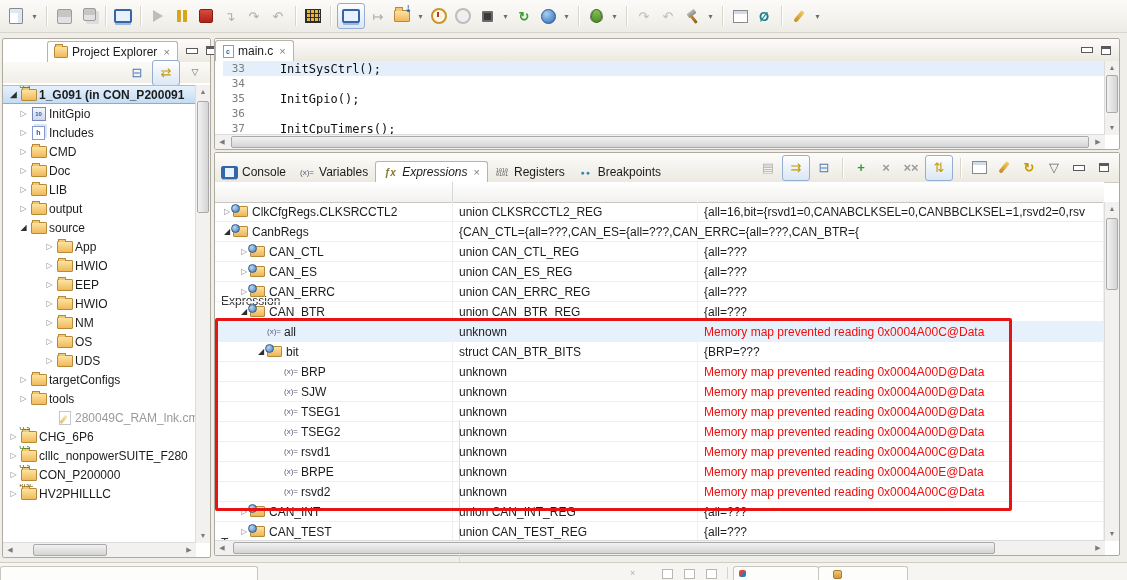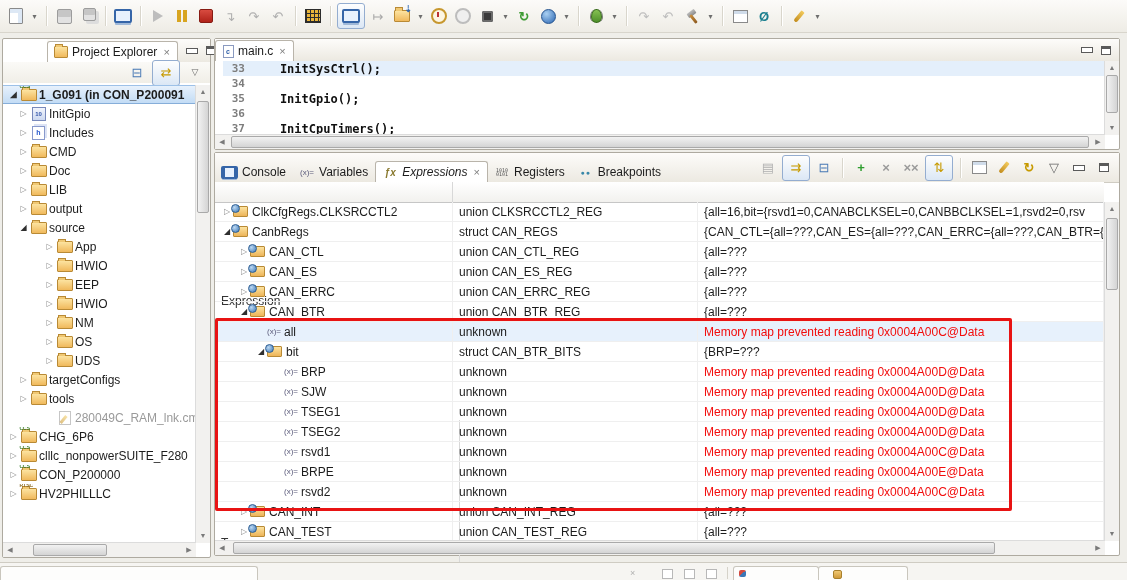--- a/index.html
+++ b/index.html
@@ -81,21 +81,21 @@
   .sb-v{width:14px;border-left:1px solid #dcdcdc;}
   .sb-h{height:14px;border-top:1px solid #dcdcdc;}
   .sb .thumb{position:absolute;background:linear-gradient(90deg,#f2f2f2,#d4d4d4);border:1px solid #a9a9a9;border-radius:2px;}
   .sb-h .thumb{top:1px;height:10px;background:linear-gradient(#f2f2f2,#d4d4d4);}
   .sb .ar{position:absolute;font-size:7px;color:#7a7a7a;width:14px;text-align:center;line-height:14px;}
   
   #editor{left:214px;top:38px;width:906px;height:112px;}
   #code-wrap{position:absolute;left:0;top:22px;right:15px;bottom:14px;overflow:hidden;background:#fff;}
   #gutter-hatch{position:absolute;left:0;top:22px;bottom:14px;width:7px;
     background:repeating-linear-gradient(45deg,#bcd2ea 0 2px,#e9f2fb 2px 4px);border-right:1px solid #cfd8e4;}
-  #code-lines{position:absolute;left:8px;top:0;right:0;font-weight:bold;}
+  #code-lines{position:absolute;left:8px;top:0;right:0;}
   .code-row{height:15px;display:flex;align-items:center;font-family:"DejaVu Sans Mono",monospace;font-size:12px;white-space:pre;}
   .code-row.cur{background:#e4effb;}
   .lnum{width:22px;flex:0 0 22px;text-align:right;color:#7d7d7d;font-size:11px;padding-right:6px;}
   .lcode{color:#101010;}
   
   #debug{left:214px;top:152px;width:906px;height:404px;}
   #debug .view-tabbar{height:29px;}
   #dbg-toolbar{margin-left:auto;display:flex;align-items:center;gap:3px;padding-right:4px;align-self:center;}
   .bticon{display:inline-flex;align-items:center;justify-content:center;width:16px;}
   .bt-variables,.vglyph{font-size:8px;color:#5a5a7a;letter-spacing:0;}
@@ -561,21 +561,20 @@
         <div class="ecell c-type">union CLKSRCCTL2_REG</div>
         <div class="ecell c-val">{all=16,bit={rsvd1=0,CANABCLKSEL=0,CANBBCLKSEL=1,rsvd2=0,rsv</div>
       </div>
       <div class="erow">
         <div class="ecell c-expr">
           <span class="epad" style="width: 0px;"></span>
           <span class="earrow expanded">◢</span>
           <span class="i-struct"></span>
           <span>CanbRegs</span>
         </div>
-        <div class="ecell c-type">struct CAN_REGS</div>
         <div class="ecell c-val">{CAN_CTL={all=???,CAN_ES={all=???,CAN_ERRC={all=???,CAN_BTR={</div>
       </div>
       <div class="erow">
         <div class="ecell c-expr">
           <span class="epad" style="width: 17px;"></span>
           <span class="earrow collapsed">▷</span>
           <span class="i-struct"></span>
           <span>CAN_CTL</span>
         </div>
         <div class="ecell c-type">union CAN_CTL_REG</div>

